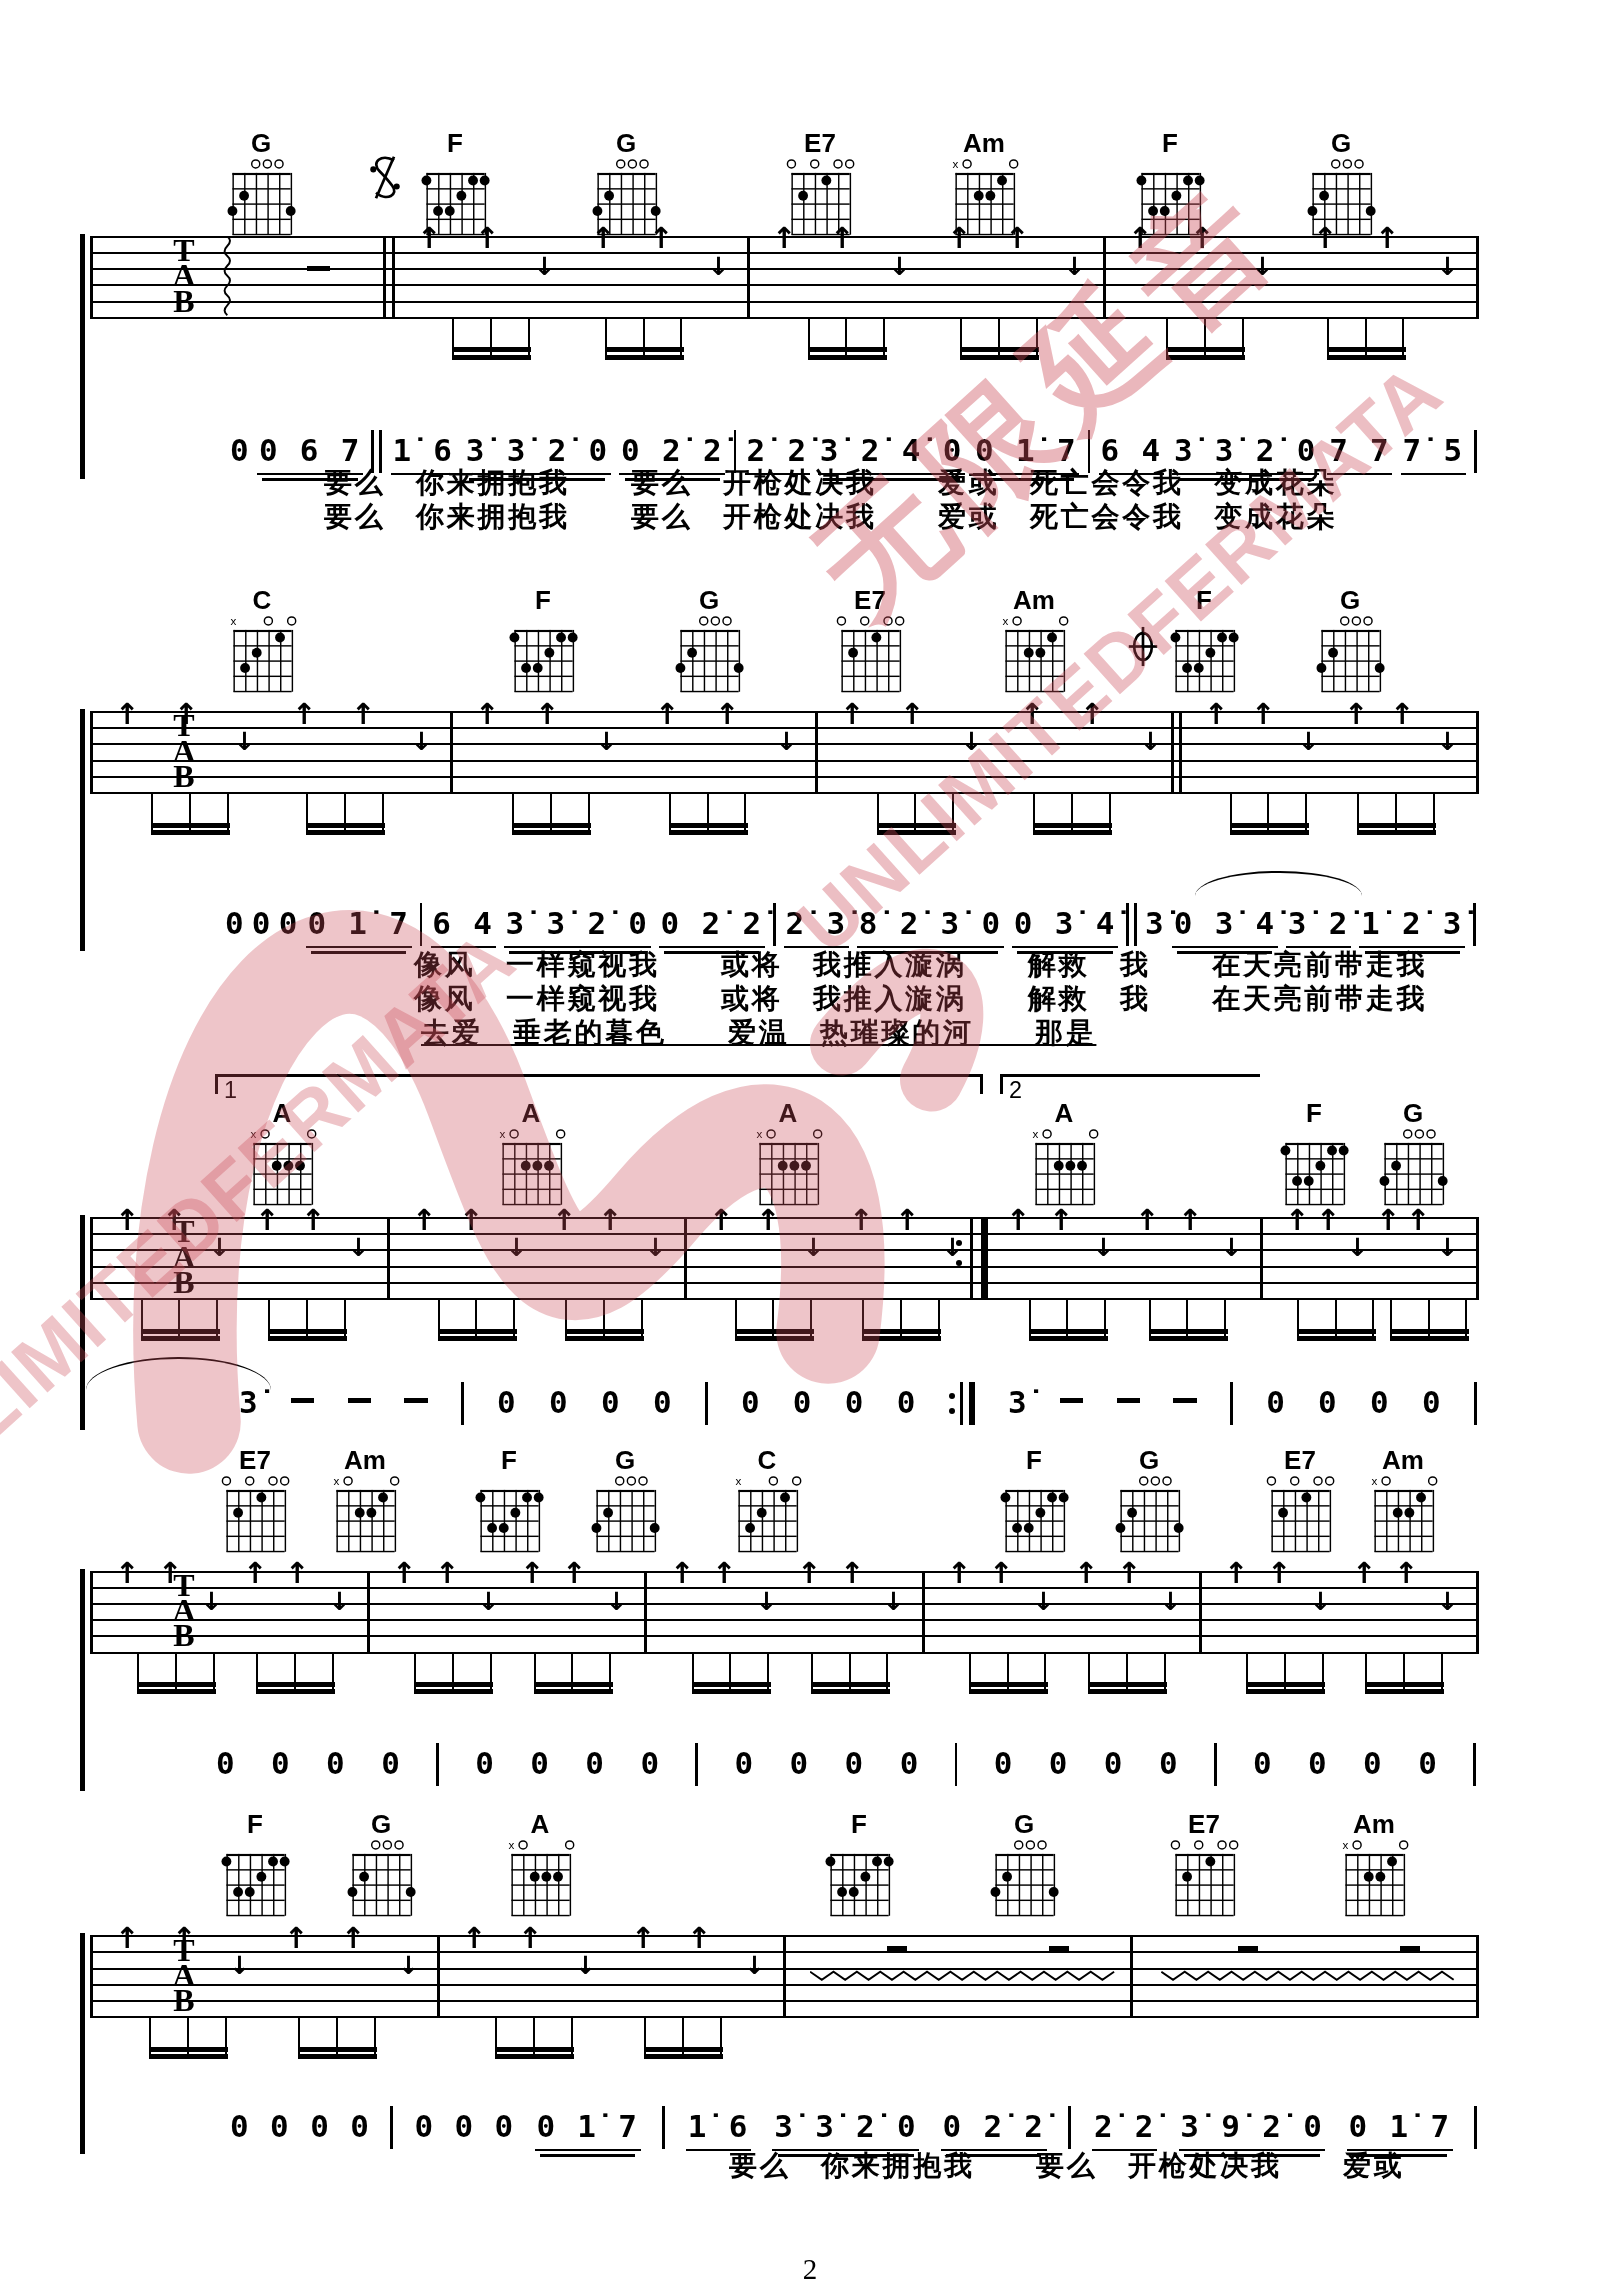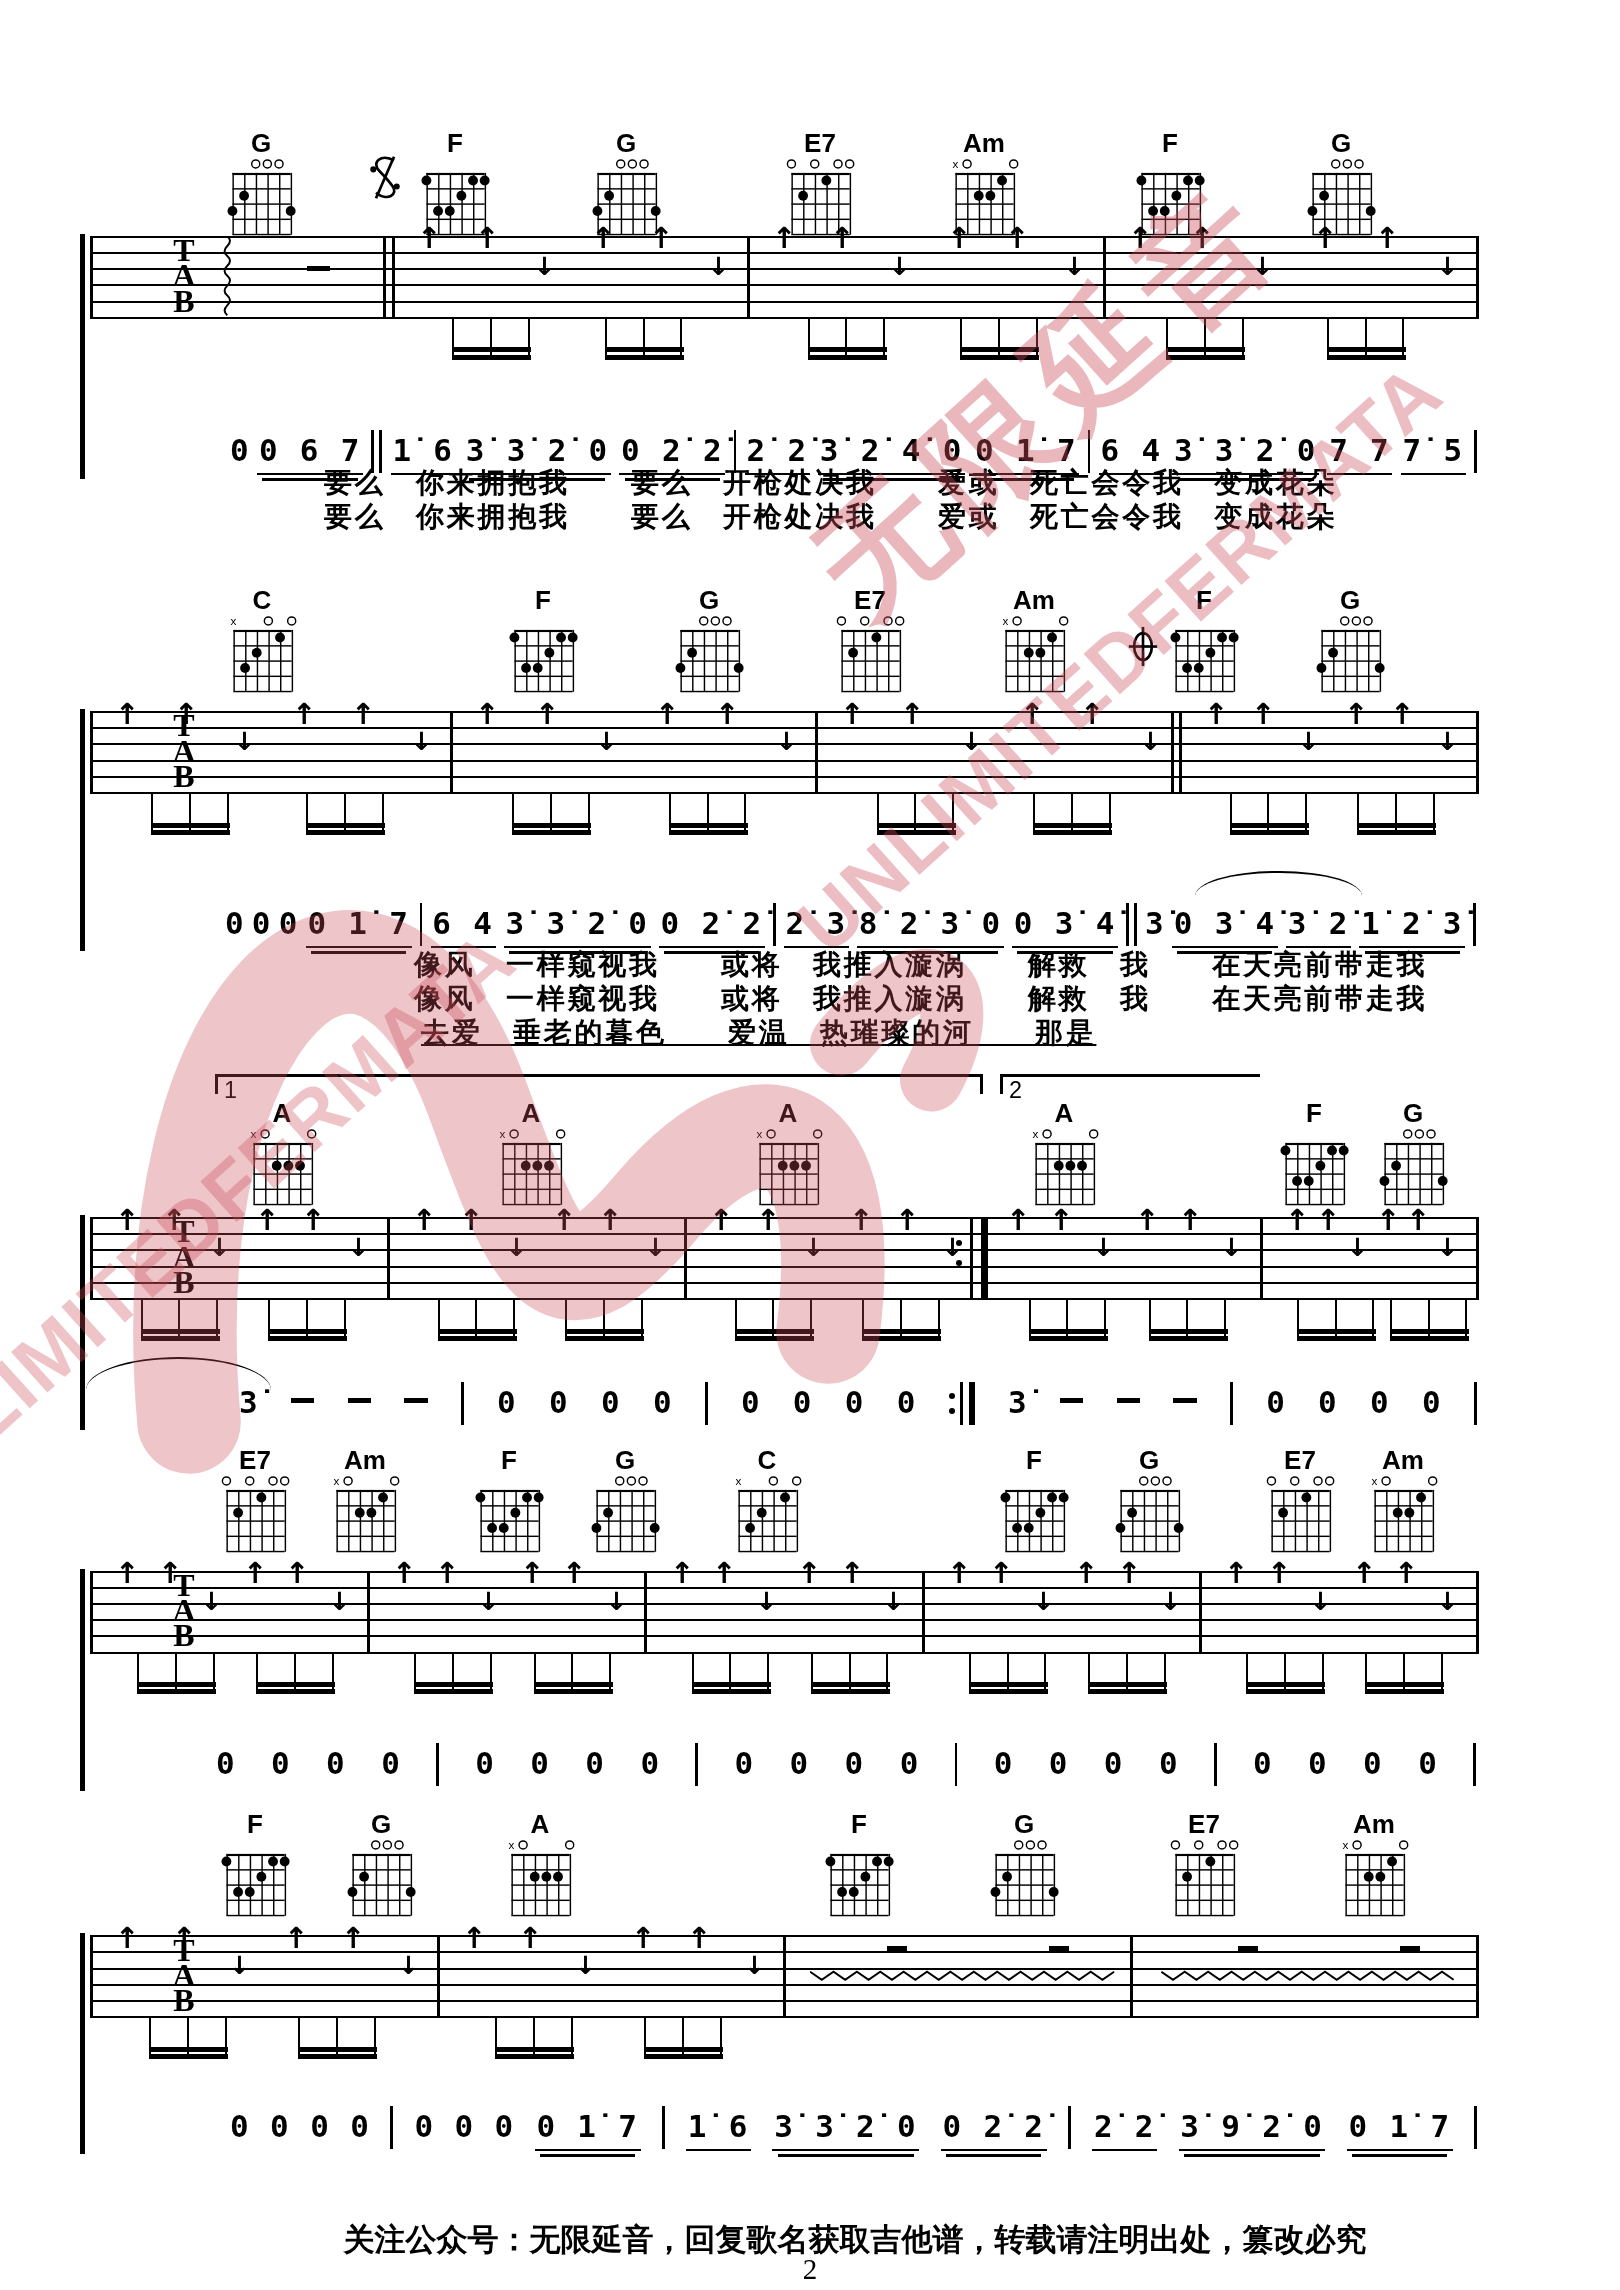--- a/index.html
+++ b/index.html
@@ -48,21 +48,20 @@
   <div class="wm">
     <svg class="abs" style="left:72px;top:540px;" width="945" height="972" viewBox="0 0 1050 1080">
       <path d="M 130 980 C 90 520 330 300 450 620 C 520 810 540 870 650 740 C 770 600 870 650 840 880" fill="none" stroke="rgba(203,75,88,0.32)" stroke-width="115" stroke-linecap="round"></path>
       <path d="M 855 560 C 960 430 1010 500 955 600" fill="none" stroke="rgba(203,75,88,0.32)" stroke-width="70" stroke-linecap="round"></path>
     </svg>
     <div class="wm-cn">无限延音</div>
     <div class="wm-en">UNLIMITEDFERMATA</div>
     <div class="wm-en2">UNLIMITEDFERMATA</div>
   </div>
 
-  <div class="footer" style="top:2219px;">关注公众号：无限延音，回复歌名获取吉他谱，转载请注明出处，篡改必究</div>
   <div class="pagenum" style="top:2253px;">2</div>
 <div style="position: absolute; left: 90px; top: 236px; width: 1386px; height: 1.8px; background: rgb(0, 0, 0);"></div>
     <div style="position: absolute; left: 90px; top: 252px; width: 1386px; height: 1.8px; background: rgb(0, 0, 0);"></div>
     <div style="position: absolute; left: 90px; top: 268px; width: 1386px; height: 1.8px; background: rgb(0, 0, 0);"></div>
     <div style="position: absolute; left: 90px; top: 284px; width: 1386px; height: 1.8px; background: rgb(0, 0, 0);"></div>
     <div style="position: absolute; left: 90px; top: 301px; width: 1386px; height: 1.8px; background: rgb(0, 0, 0);"></div>
     <div style="position: absolute; left: 90px; top: 317px; width: 1386px; height: 1.8px; background: rgb(0, 0, 0);"></div>
     <div style="position: absolute; left: 80px; top: 234px; width: 5.4px; height: 245px; background: rgb(0, 0, 0);"></div>
     <div class="tabletter" style="position: absolute; left: 164px; top: 232px; width: 40px;">T</div>
     <div class="tabletter" style="position: absolute; left: 164px; top: 257px; width: 40px;">A</div>
@@ -1357,16 +1356,17 @@
       <div class="barwrap">
         <div class="vbar"></div>
       </div>
       <div class="grp">2̇ 2̇</div>
       <div class="grp dbl">3̇ 9̇ 2̇ 0</div>
       <div class="grp dbl">0 1̇ 7</div>
       <div class="barwrap">
         <div class="vbar"></div>
       </div>
     </div>
+    <div class="lyric" style="position: absolute; left: 729px; top: 2147px;">要么　你来拥抱我　　要么　开枪处决我　　爱或</div>
     <div class="tie" style="position: absolute; left: 1195px; top: 871px; width: 167px; height: 23.4px;"></div>
     <div class="tie" style="position: absolute; left: 86px; top: 1357px; width: 185px; height: 31px;"></div>
   </div>
 
 
 </body></html>

